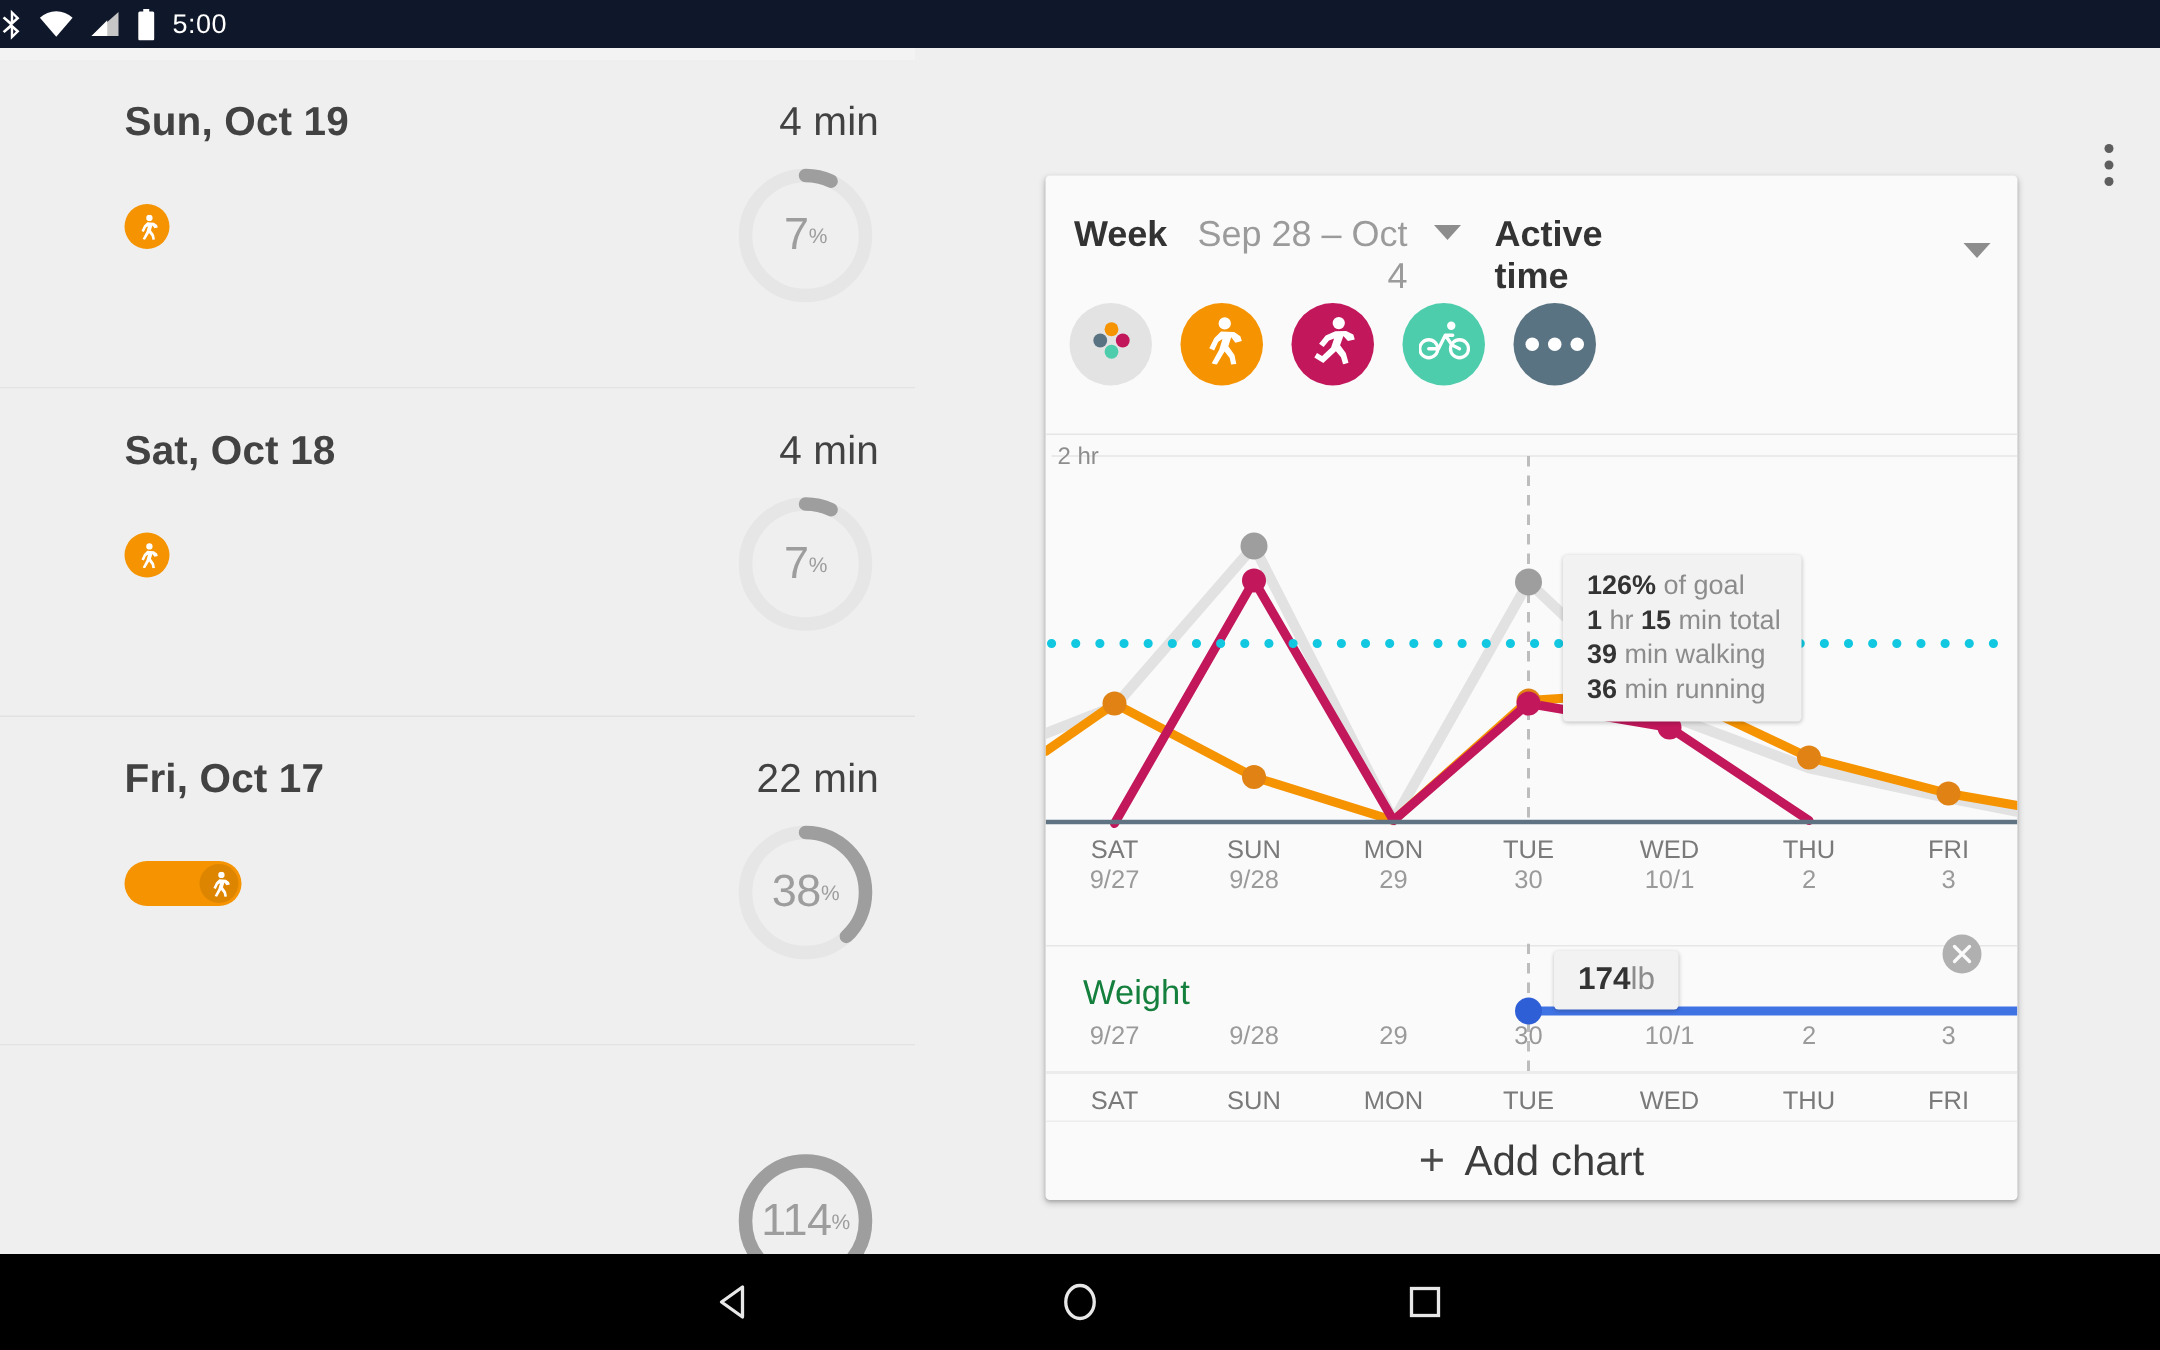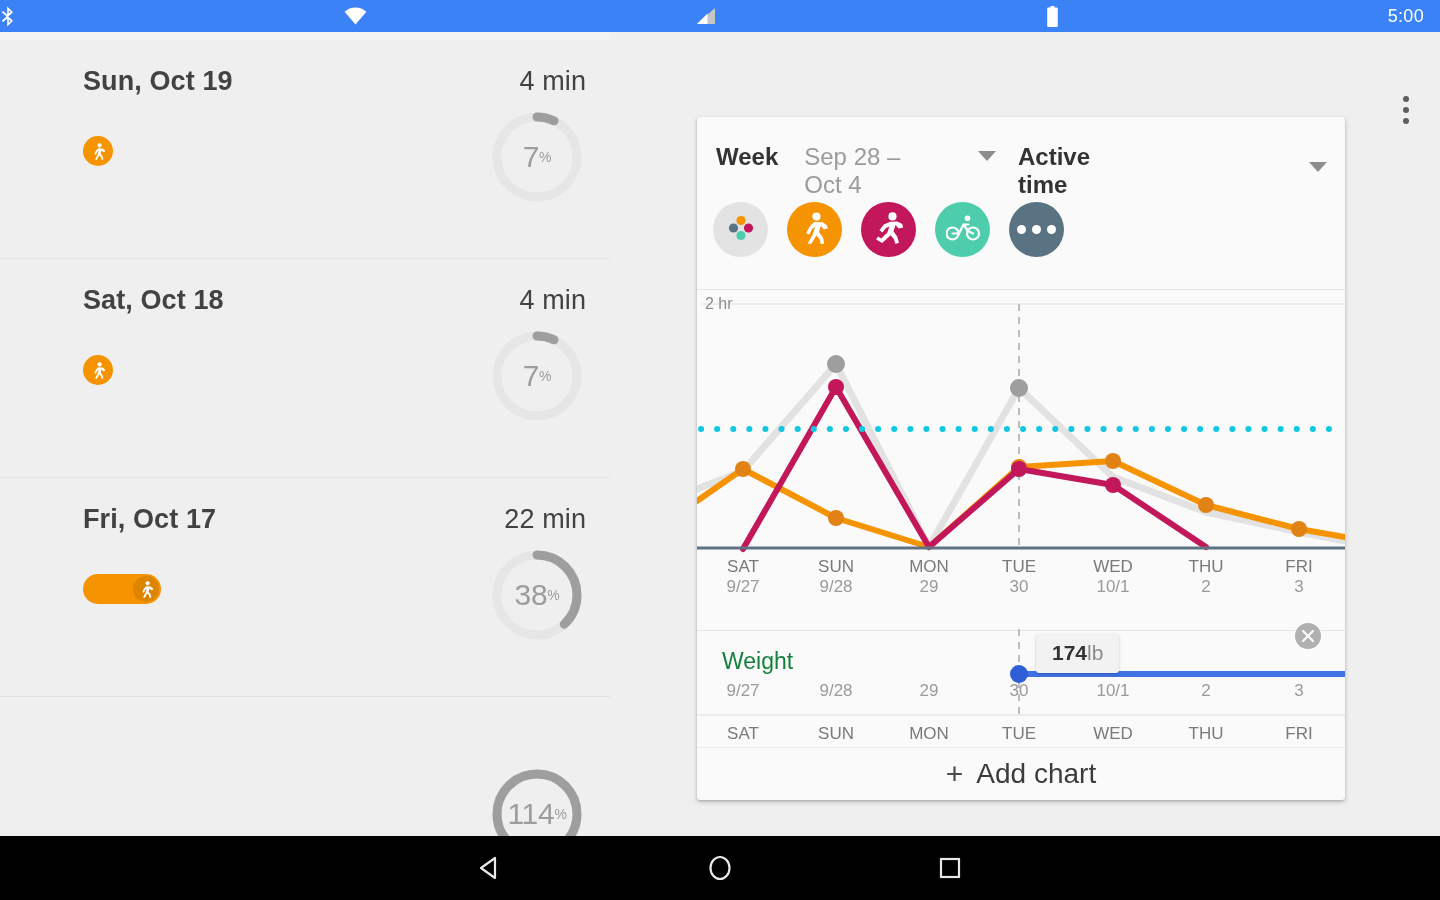--- a/index.html
+++ b/index.html
@@ -8,22 +8,22 @@
     width: 1440px; height: 900px;
     overflow: hidden;
     font-family: "Liberation Sans", sans-serif;
     background: #efefef;
   }
   #root { position: relative; width: 1440px; height: 900px; }
 
   
   .statusbar {
     position: absolute; top: 0; left: 0; width: 1440px; height: 32px;
-    background: #3b82f6; display: flex; align-items: center;
-    justify-content: space-between; padding-right: 16px; gap: 11px;
+    background: #0f172a; display: flex; align-items: center;
+    justify-content: flex-start; padding-right: 32px; gap: 11px;
   }
   .statusbar .clock {
     color: #ffffff; font-size: 18px; letter-spacing: .3px;
     font-family: "Liberation Sans", sans-serif;
   }
   .sicon { display: block; }
 
   
   .body {
     position: absolute; top: 32px; left: 0; width: 1440px; height: 804px;
@@ -94,21 +94,21 @@
     position: absolute; top: 85px; left: 697px; width: 648px; height: 683px;
     background: #fafafa; border-radius: 3px;
     box-shadow: 0 2px 5px rgba(0,0,0,.22), 0 1px 2px rgba(0,0,0,.13);
     overflow: hidden;
   }
   .cardhead { position: relative; height: 80px; }
   .selrow {
     position: absolute; top: 26px; left: 19px; right: 18px;
     display: flex; align-items: center;
   }
-  .period { display: flex; align-items: baseline; gap: 26px; }
+  .period { display: flex; align-items: baseline; gap: 5px; text-align: right; }
   .period .plabel { font-size: 24px; font-weight: bold; color: #333; }
   .period .prange { font-size: 24px; color: #9b9b9b; }
   .caret {
     width: 0; height: 0; border-left: 9px solid transparent;
     border-right: 9px solid transparent; border-top: 10px solid #8d8d8d;
     margin-left: 13px; position: relative; top: -4px;
   }
   .metric { display: flex; align-items: center; margin-left: 22px; }
   .metric .mlabel { font-size: 24px; font-weight: bold; color: #333; }
   .metric .caret { margin-left: 191px; }
@@ -403,20 +403,26 @@
           <text x="139" y="16">9/28</text>
           <text x="232" y="16">29</text>
           <text x="322" y="16">30</text>
           <text x="416" y="16">10/1</text>
           <text x="509" y="16">2</text>
           <text x="602" y="16">3</text>
         </g>
       </svg>
     </div>
 
+    <div class="tooltip" id="acttip">
+      <div><b>126%</b><span> of goal</span></div>
+      <div><b>1</b><span> hr </span><b>15</b><span> min total</span></div>
+      <div><b>39</b><span> min walking</span></div>
+      <div><b>36</b><span> min running</span></div>
+    </div>
 
     <div class="tooltip" id="wtip">
       <b>174</b><span>lb</span>
     </div>
 
     <div class="closebtn">
       <svg width="14" height="14" viewBox="0 0 14 14">
         <path d="M2 2 L12 12 M12 2 L2 12" stroke="#fafafa" stroke-width="2.2" stroke-linecap="round"></path>
       </svg>
     </div>

